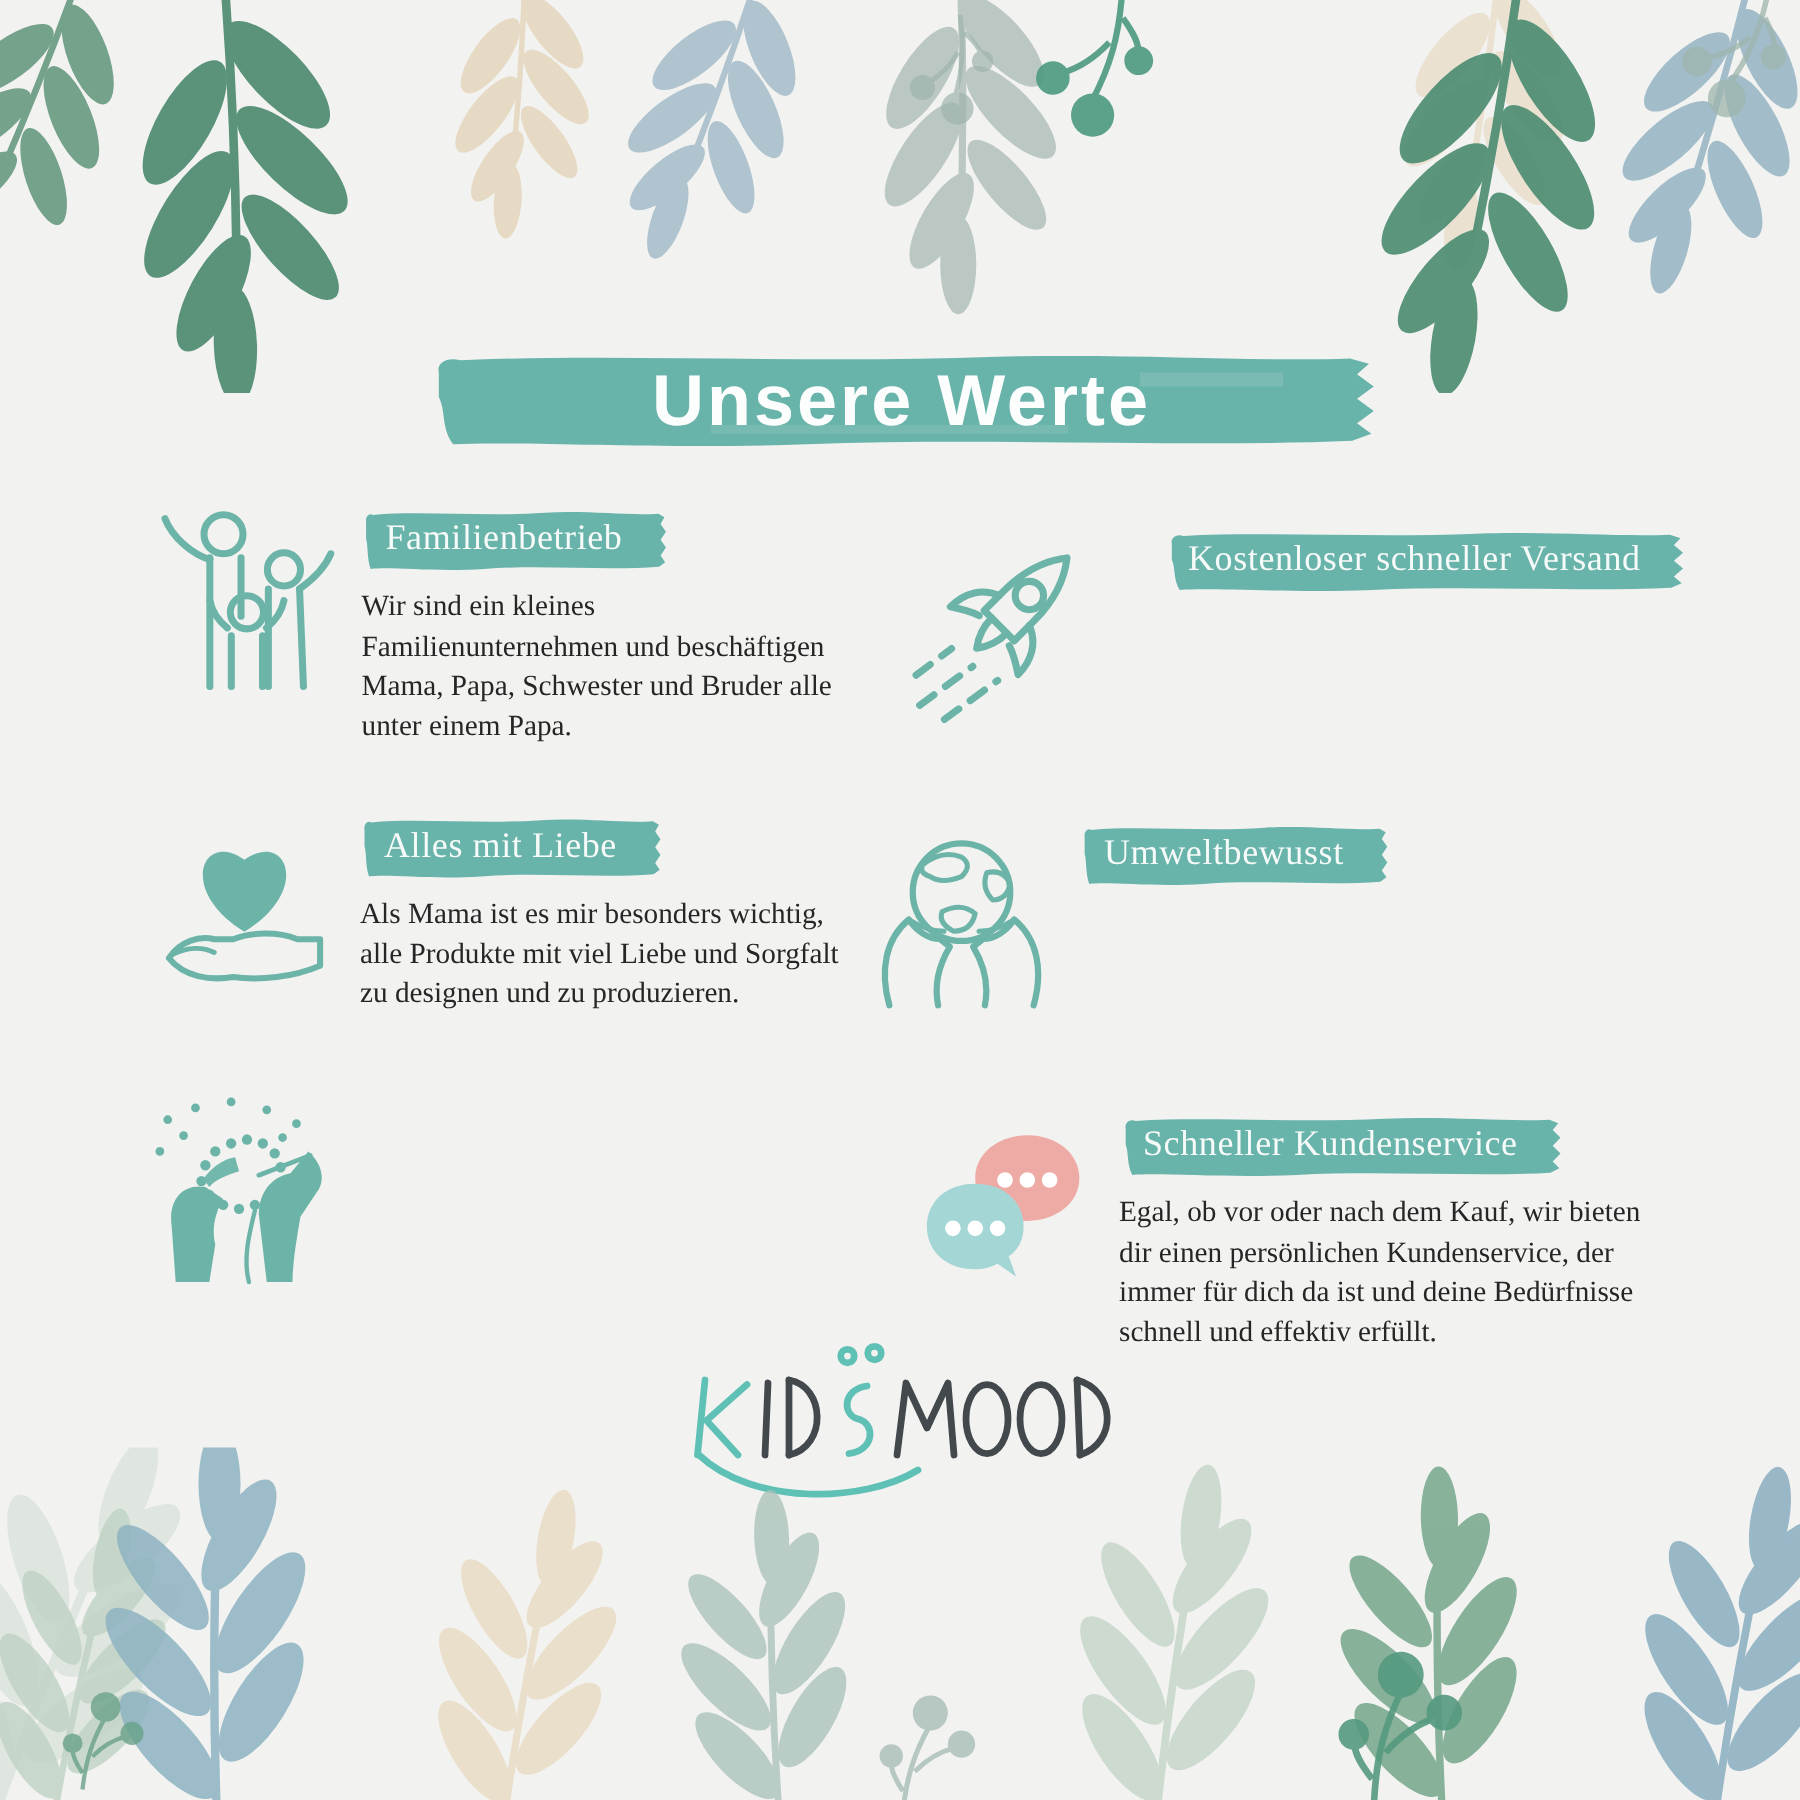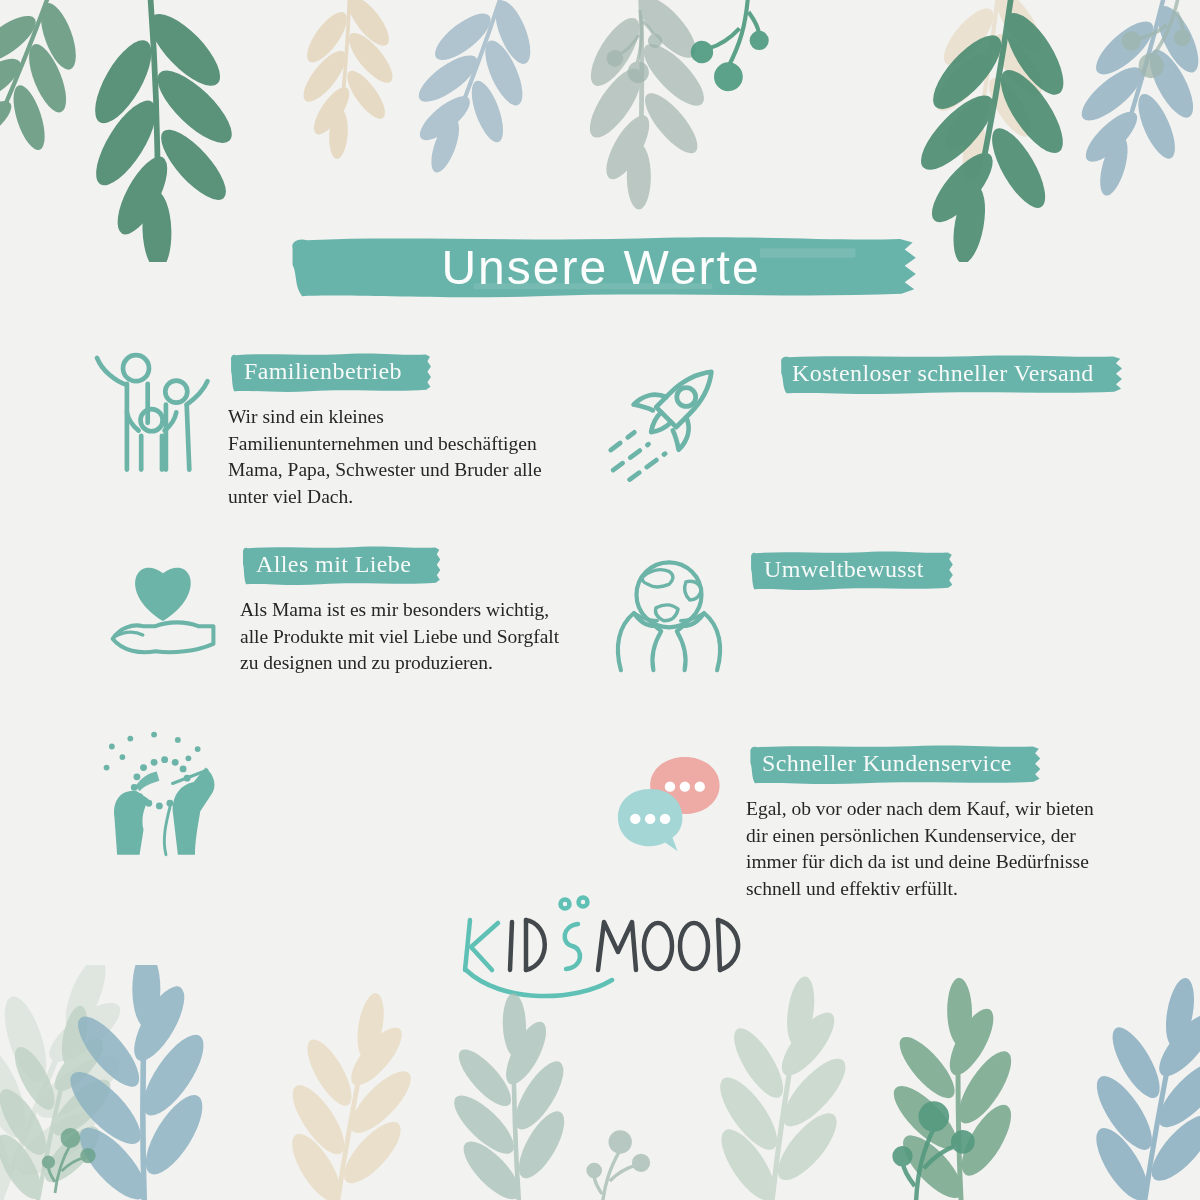--- a/index.html
+++ b/index.html
@@ -14,41 +14,41 @@
 
   
   .title-banner{
     position:absolute;left:283px;top:232px;width:636px;height:70px;
   }
   .title-banner .brush-svg{position:absolute;inset:0;width:100%;height:100%;}
   .title-banner .title-text{
     position:relative;z-index:1;display:flex;align-items:center;justify-content:center;
     width:100%;height:100%;
     font-family:"Liberation Sans",sans-serif;
-    font-size:48px;color:#fcfefd;letter-spacing:2px;font-weight:400;
+    font-size:48px;color:#fcfefd;letter-spacing:2px;font-weight:700;
   }
 
   
   .card{position:absolute;display:flex;gap:14px;align-items:flex-start;}
   .icon-box{flex:0 0 auto;}
   .content{display:flex;flex-direction:column;align-items:flex-start;}
   .banner{position:relative;display:inline-block;padding:8px 30px 10px 16px;margin-bottom:9px;}
   .banner .brush-svg{position:absolute;inset:0;width:100%;height:100%;}
   .banner .label{
     position:relative;z-index:1;
     font-family:"Liberation Serif",serif;font-size:24px;color:#f6faf8;letter-spacing:.4px;
     white-space:nowrap;
   }
   .body-text{
     font-size:19.5px;line-height:1.36;color:#262626;margin:0;
   }
-  #card1{left:84px;top:338px;margin-top:12px;}  #card1 .body-text{max-width:330px;}
+  #card1{left:97px;top:338px;}  #card1 .body-text{max-width:330px;}
   #card2{left:606px;top:352px;gap:40px;}  #card2 .body-text{max-width:362px;}
   #card3{left:100px;top:543px;}  #card3 .body-text{max-width:320px;}
-  #card4{left:604px;top:548px;}  #card4 .body-text{max-width:340px;}
+  #card4{left:576px;top:548px;}  #card4 .body-text{max-width:340px;}
   #card5{left:96px;top:728px;}   #card5 .body-text{max-width:300px;}
   #card6{left:608px;top:742px;}  #card6 .body-text{max-width:350px;}
 
   
   .logo{position:absolute;left:452px;top:890px;width:300px;height:118px;}
 </style>
 </head>
 <body>
 
 <svg width="0" height="0" style="position:absolute" aria-hidden="true">
@@ -118,21 +118,21 @@
         <path d="M60,66 L60,92"></path>
     </svg>
   </div>
   <div class="content">
     <div class="banner">
       <svg class="brush-svg" viewBox="0 0 400 60" preserveAspectRatio="none">
           <use href="#brush" fill="#68b3aa"></use>
         </svg>
       <span class="label">Familienbetrieb</span>
     </div>
-    <p class="body-text">Wir sind ein kleines Familienunternehmen und beschäftigen Mama, Papa, Schwester und Bruder alle unter viel Dach.</p>
+    <p class="body-text">Wir sind ein kleines Familienunternehmen und beschäftigen Mama, Papa, Schwester und Bruder alle unter einem Papa.</p>
   </div>
 </div>
 
 <div class="card" id="card2">
   <div class="icon-box">
     <svg width="130" height="130" viewBox="0 0 110 110" fill="none" stroke="#6cb4a8" stroke-width="4" stroke-linecap="round" stroke-linejoin="round">
       <g transform="rotate(45 58 48)">
         <path d="M58,4 C66,14 70,27 70,42 L70,58 L46,58 L46,42 C46,27 50,14 58,4 Z"></path>
         <circle cx="58" cy="34" r="8"></circle>
         <path d="M46,46 C36,50 31,59 31,70 C37,66 43,63 46,62"></path>

